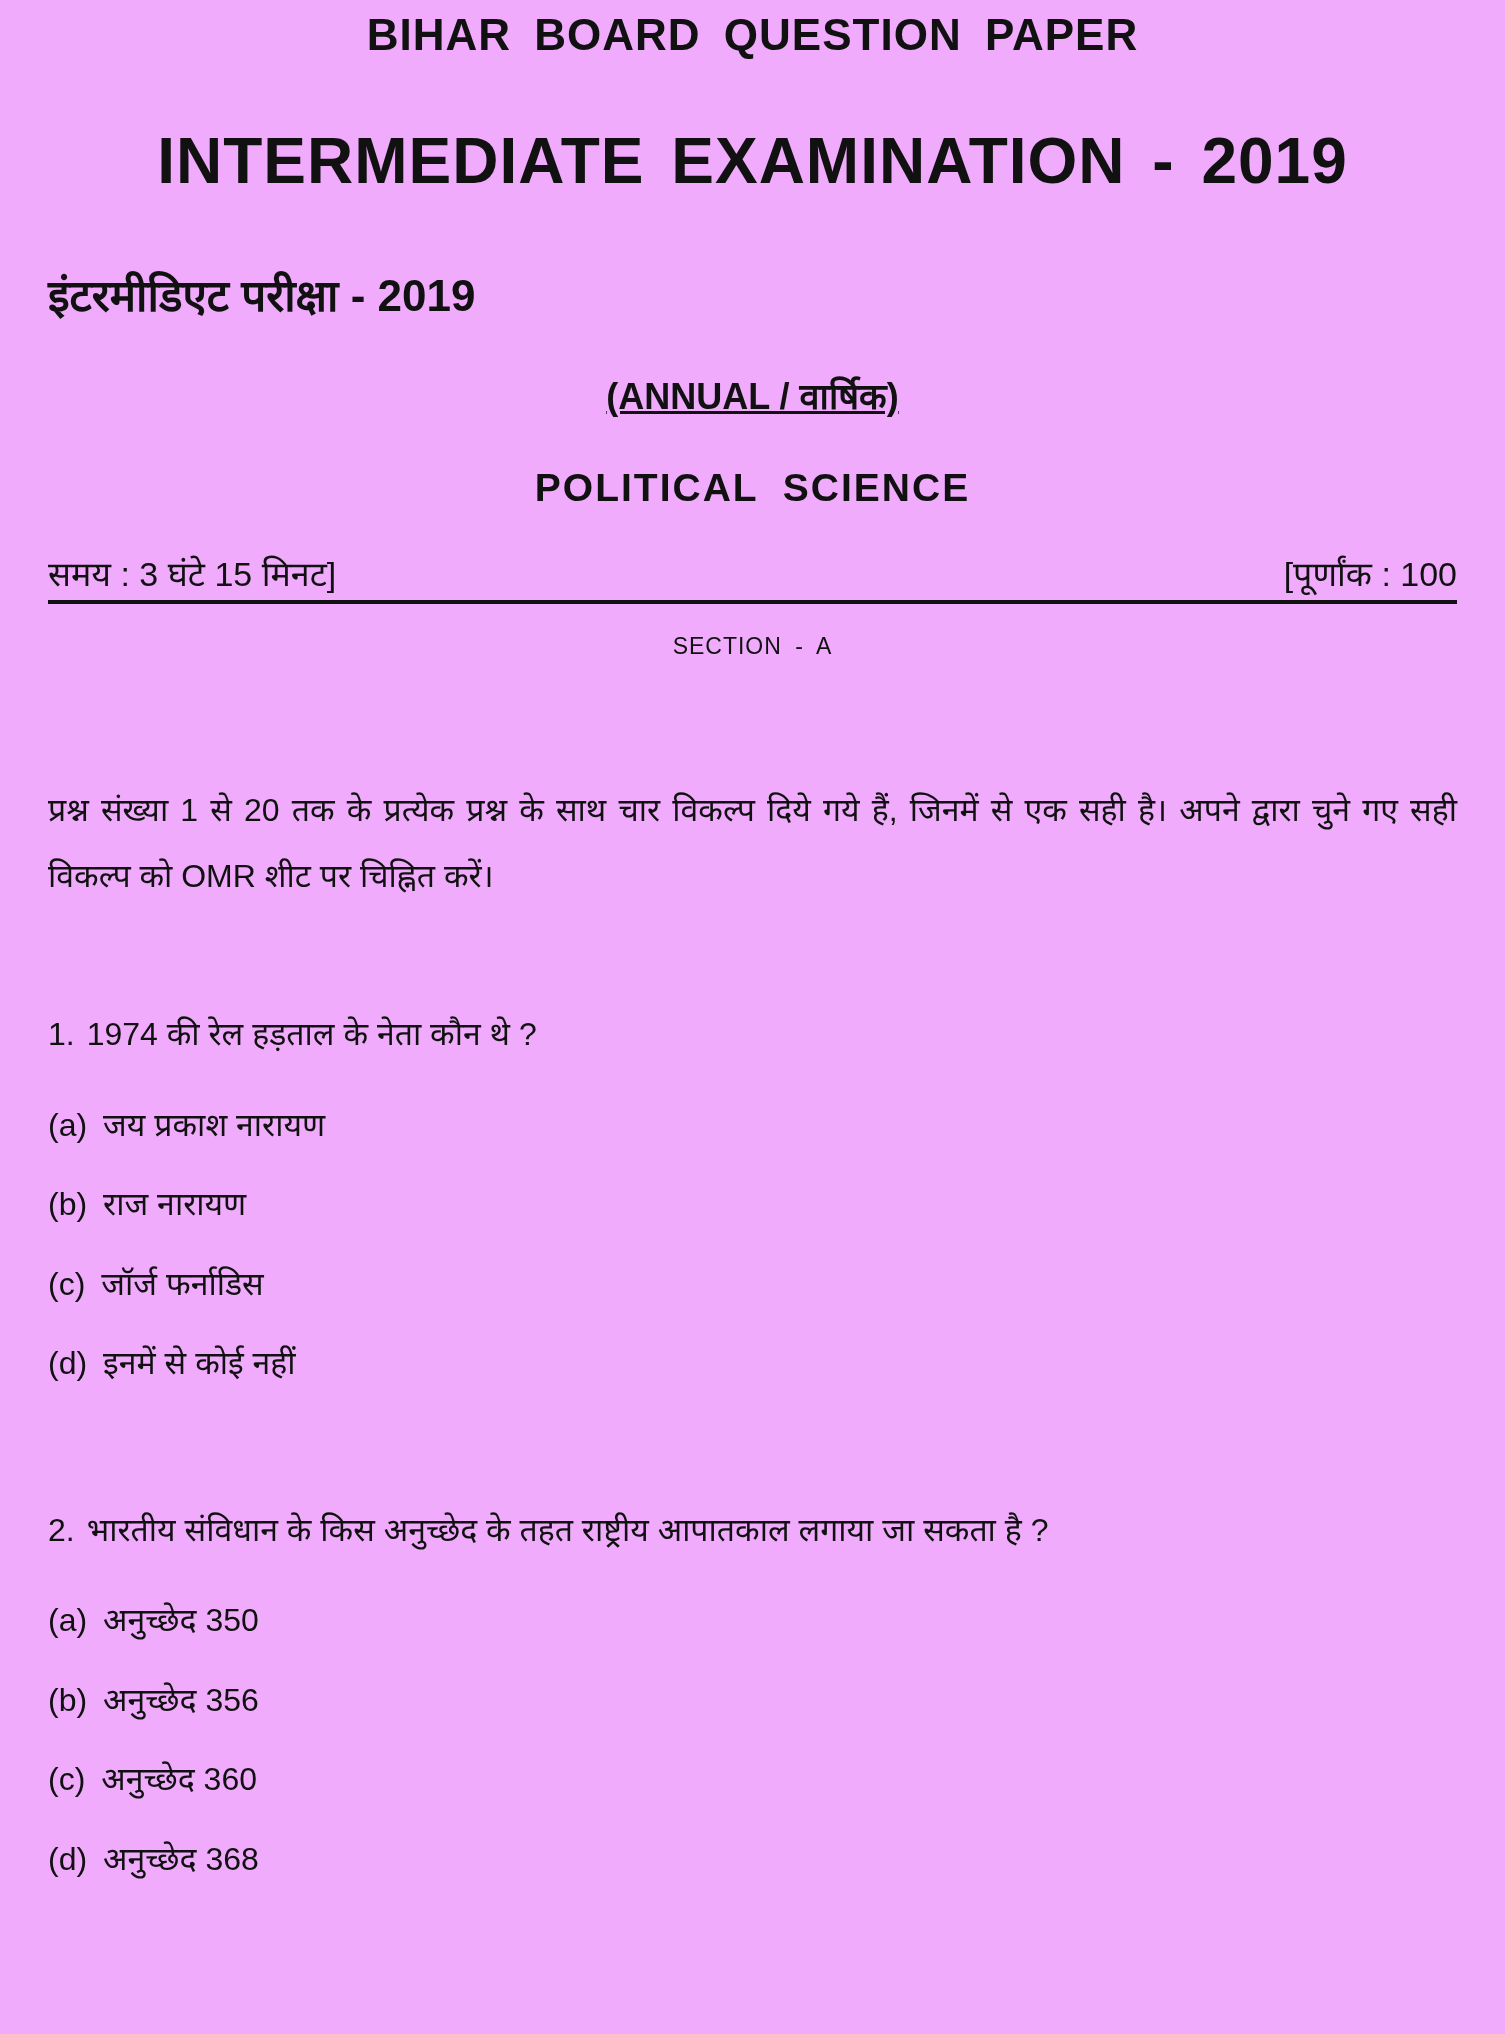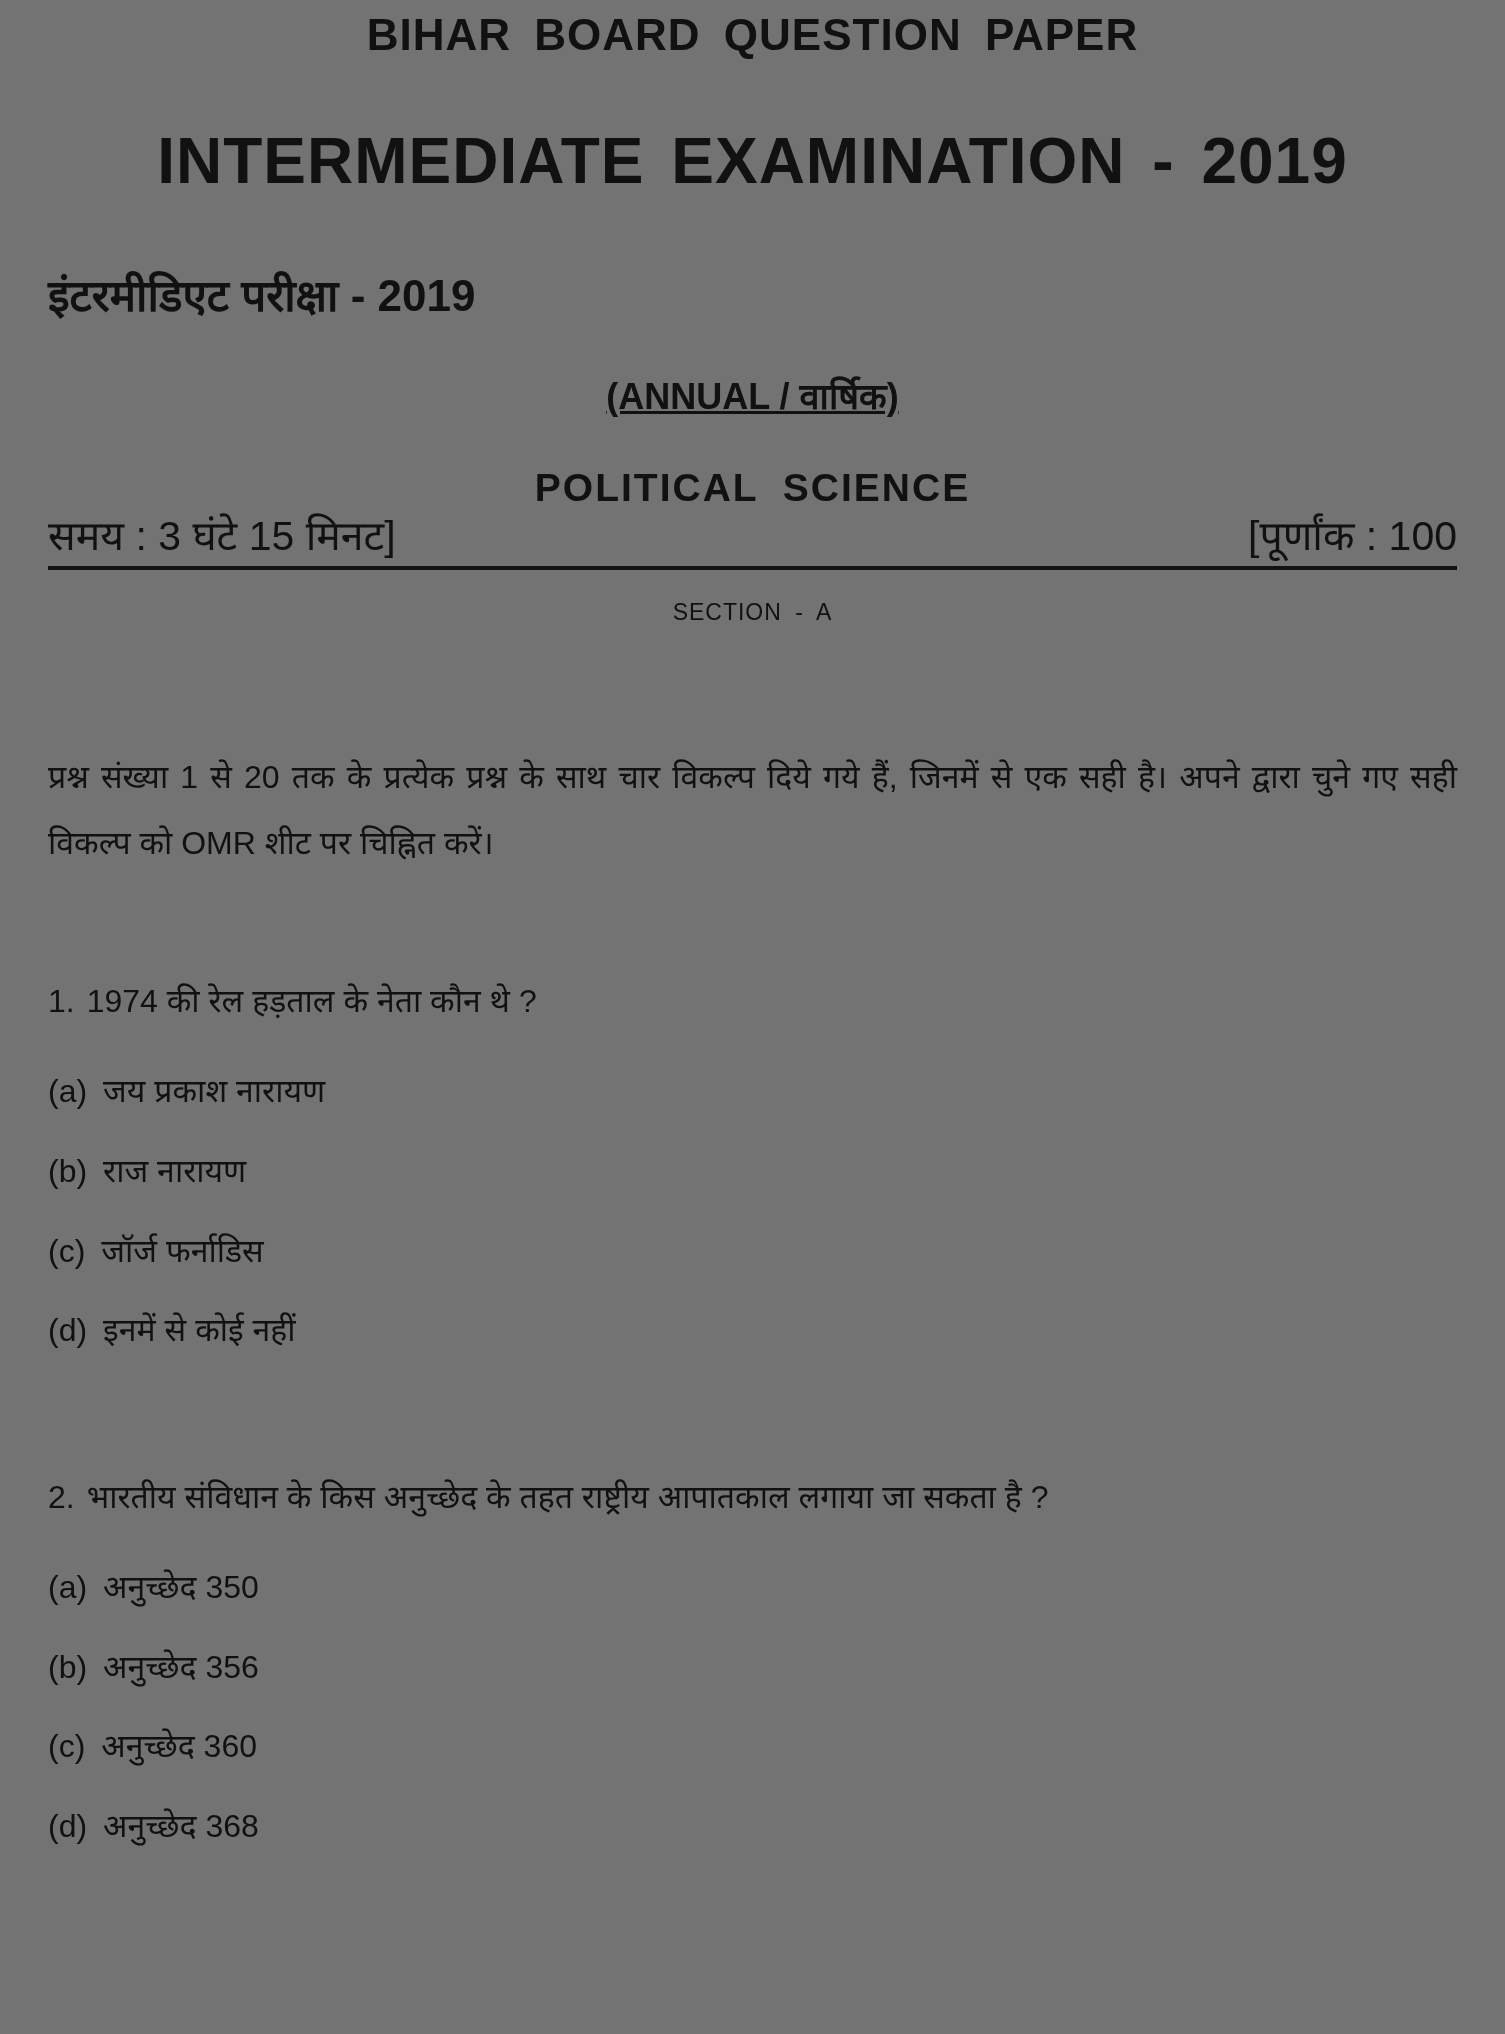--- a/index.html
+++ b/index.html
@@ -2,21 +2,21 @@
 <html><head>
 <meta charset="utf-8">
 <style>
   * { margin: 0; padding: 0; box-sizing: border-box; }
   html, body { background: #ffffff; }
   .page {
     position: relative;
     width: 1505px;
     height: 2034px;
     margin: 0 auto;
-    background: #737373;
+    background: #f0abfc;
     color: #111111;
     font-family: "Liberation Sans", "DejaVu Sans", sans-serif;
     overflow: hidden;
   }
   .content {
     padding: 10px 48px 0 48px;
   }
   .board-title {
     font-size: 44px;
     font-weight: bold;
@@ -52,24 +52,25 @@
   .subject-title {
     margin-top: 48px;
     font-size: 39px;
     font-weight: bold;
     text-align: center;
     letter-spacing: 2px;
     word-spacing: 12px;
     line-height: 1.15;
   }
   .time-marks {
+    margin-top: 42px;
     display: flex;
     justify-content: space-between;
     align-items: center;
-    font-size: 41px;
+    font-size: 34px;
     line-height: 1.25;
     padding-bottom: 4px;
     border-bottom: 4px solid #111111;
   }
   .section-heading {
     margin-top: 28px;
     font-size: 23px;
     text-align: center;
     letter-spacing: 1px;
     word-spacing: 6px;

